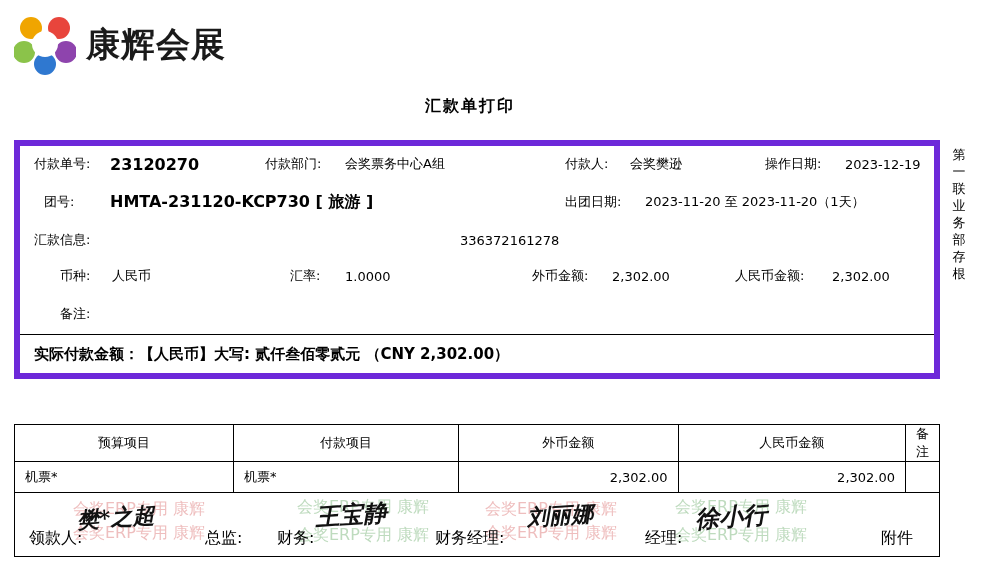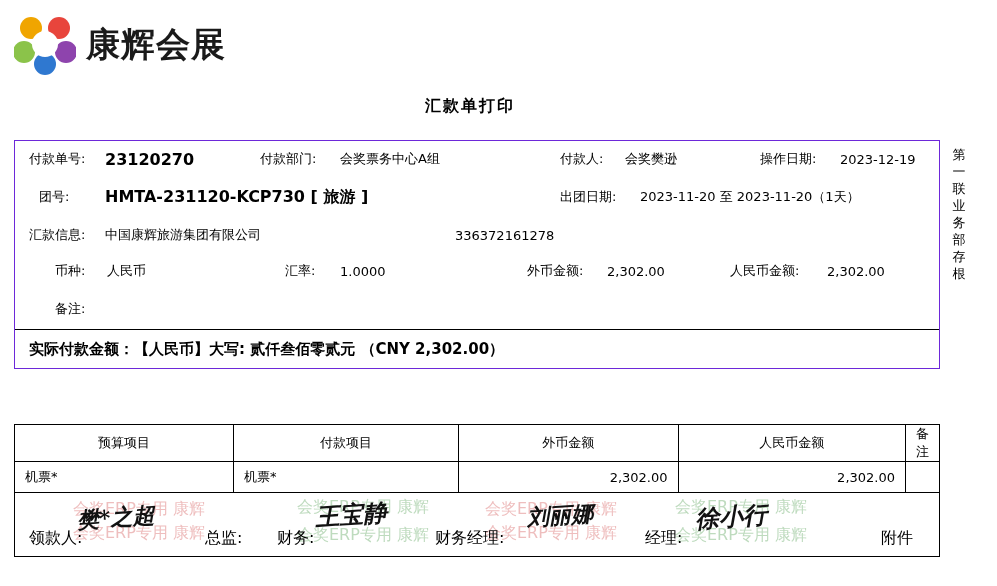--- a/index.html
+++ b/index.html
@@ -69,21 +69,21 @@
     letter-spacing: 0;
   }
   .side-label span { display: block; }
 
   
   .main-box {
     position: absolute;
     left: 14px;
     top: 140px;
     width: 926px;
-    border: 1px solid #6d28d9;
+    border: 6px solid #6d28d9;
     box-sizing: border-box;
     font-size: 13px;
     font-family: "DejaVu Sans", "Liberation Sans", sans-serif;
   }
   .row {
     position: relative;
     height: 36px;
   }
   .row.tall { height: 40px; }
   .cell {
@@ -218,21 +218,20 @@
     <div class="row tall">
       <div class="cell lbl" style="left:24px;">团号:</div>
       <div class="cell val bold-big" style="left:90px;">HMTA-231120-KCP730 [ 旅游 ]</div>
       <div class="cell lbl" style="left:545px;">出团日期:</div>
       <div class="cell val" style="left:625px;">2023-11-20 至 2023-11-20（1天）</div>
     </div>
 
 
     <div class="row">
       <div class="cell lbl" style="left:14px;">汇款信息:</div>
-      <div class="cell val" style="left:90px;">中国康辉旅游集团有限公司</div>
       <div class="cell val" style="left:440px;">336372161278</div>
     </div>
 
     <div class="row">
       <div class="cell lbl" style="left:40px;">币种:</div>
       <div class="cell val" style="left:92px;">人民币</div>
       <div class="cell lbl" style="left:270px;">汇率:</div>
       <div class="cell val" style="left:325px;">1.0000</div>
       <div class="cell lbl" style="left:512px;">外币金额:</div>
       <div class="cell val" style="left:592px;">2,302.00</div>

